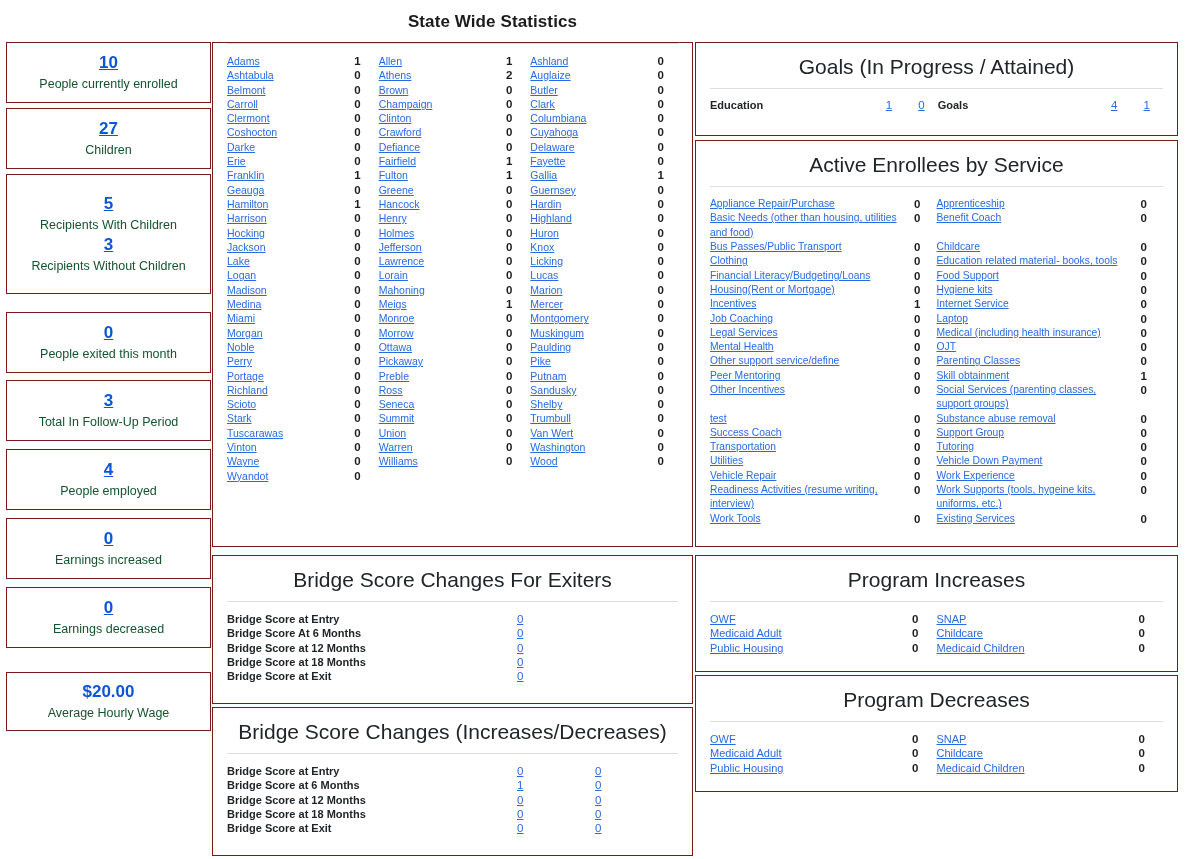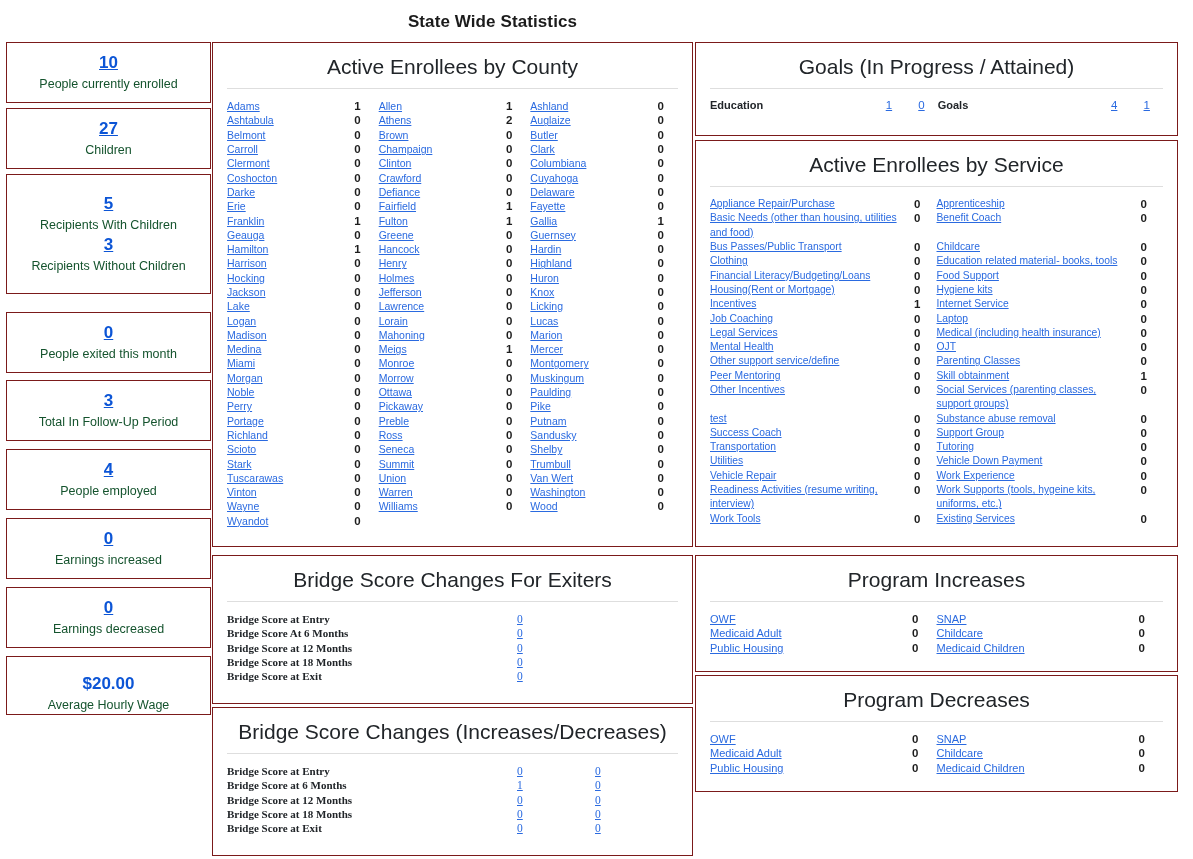--- a/index.html
+++ b/index.html
@@ -133,21 +133,21 @@
     align-items: flex-start;
     font-size: 10.3px;
     line-height: 14.3px;
     min-height: 14.3px;
   }
   .svc-row .sname { flex: 1 1 auto; padding-right: 8px; }
   .svc-row .sval { flex: 0 0 auto; }
   .svc-row.blank { height: 14.3px; }
 
   
-  .bs-wrap { padding: 0 14px 10px 14px; font-family: Liberation Serif, serif; }
+  .bs-wrap { padding: 0 14px 10px 14px; }
   .bs-row {
     display: flex;
     align-items: baseline;
     font-size: 11px;
     line-height: 14.3px;
   }
   .bs-label { font-weight: bold; width: 290px; }
   .bs-v1 { width: 78px; }
   .bs-v2 { width: 78px; }
 
@@ -199,28 +199,27 @@
         <div class="stat-label">People employed</div>
       </div>
       <div class="stat-card" style="top: 518px; height: 61px;">
         <div class="stat-num">0</div>
         <div class="stat-label">Earnings increased</div>
       </div>
       <div class="stat-card" style="top: 587px; height: 61px;">
         <div class="stat-num">0</div>
         <div class="stat-label">Earnings decreased</div>
       </div>
-      <div class="stat-card" style="top: 656px; height: 59px; justify-content: flex-end;">
+      <div class="stat-card" style="top: 672px; height: 59px;">
         <div class="stat-num plain">$20.00</div>
         <div class="stat-label">Average Hourly Wage</div>
       </div>
     </div>
 
   <div class="panel" style="left:212px; top:42px; width:481px; height:505px;">
-    <div class="panel-title">Active Enrollees by County</div>
     <div class="panel-rule"></div>
     <div class="county-wrap">
       <div class="county-col" id="county-col1">
           <div class="county-row">
             <span class="cname lnk">Adams</span>
             <span class="cval num">1</span>
           </div>
           <div class="county-row">
             <span class="cname lnk">Ashtabula</span>
             <span class="cval num">0</span>

